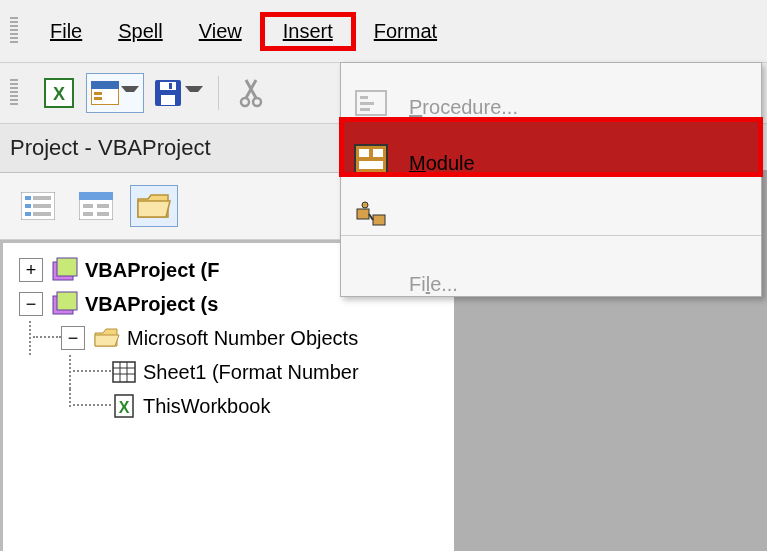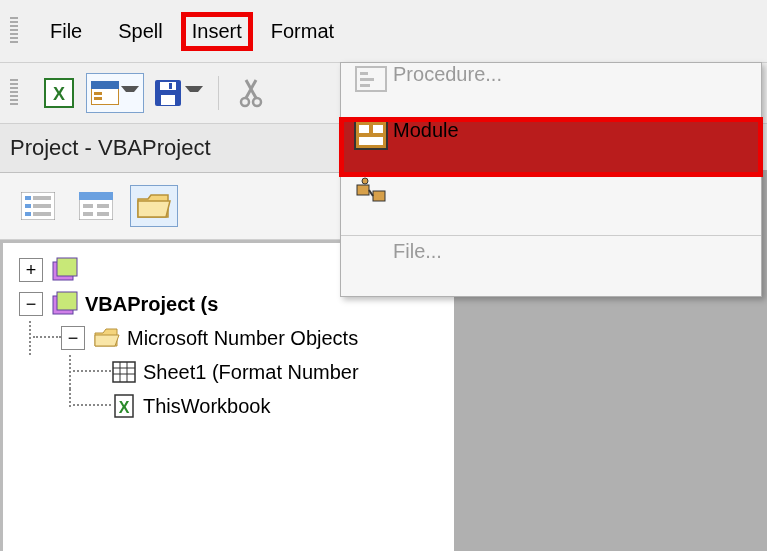--- a/index.html
+++ b/index.html
@@ -1,52 +1,53 @@
 <!DOCTYPE html>
 <html><head>
 <meta charset="utf-8">
 <style>
 body{margin:0;font-family:"Segoe UI",Tahoma,sans-serif;font-size:20px;color:#000;background:#fff;width:767px;height:551px;overflow:hidden;position:relative}
 .menubar{height:62px;background:#f0f0f0;border-bottom:1px solid #d0d0d0;display:flex;align-items:center;padding:0 10px}
 .grip{width:8px;height:28px;background:repeating-linear-gradient(to bottom,#aaa 0 2px,transparent 2px 4px);margin-right:14px}
 .menu-item{padding:8px 18px;cursor:default}
-.ul{}
-.menu-item.highlighted{border:5px solid #e00;padding:3px 6px}
+.ul{text-decoration:underline}
+.menu-item.highlighted{border:5px solid #e00;padding:3px 18px}
 .toolbar{height:60px;background:#f0f0f0;border-bottom:1px solid #d0d0d0;display:flex;align-items:center;padding:0 10px;gap:8px}
 .tb-btn{width:38px;height:38px;display:flex;align-items:center;justify-content:center}
 .tb-dd{width:8px;height:8px;border-left:5px solid transparent;border-right:5px solid transparent;border-top:6px solid #555;margin-left:2px}
 .sep{width:1px;height:34px;background:#ccc;margin:0 6px}
 .panel-title{height:48px;background:#e8e8e8;border-bottom:1px solid #c0c0c0;display:flex;align-items:center;padding:0 10px;font-size:22px;color:#222}
 .panel-bar{height:66px;background:#f4f4f4;border-bottom:1px solid #d0d0d0;display:flex;align-items:center;padding:0 14px;gap:10px}
 .pb-btn{width:46px;height:40px;border:1px solid transparent;display:flex;align-items:center;justify-content:center}
 .pb-btn.sel{border:1px solid #7da2ce;background:#e3effc}
 .tree{background:#fff;padding:10px 6px;border-left:3px solid #bcbcbc;border-top:3px solid #bcbcbc;font-size:20px;position:relative;height:300px}
 .row{display:flex;align-items:center;height:34px}
 .exp{width:22px;height:22px;border:1px solid #888;display:flex;align-items:center;justify-content:center;font-size:18px;line-height:1;margin-right:8px;background:#fff}
 .sp{display:inline-block}
 .bold{font-weight:bold}
 .dots-v{border-left:2px dotted #888}
 .dots-h{border-top:2px dotted #888}
 .dropdown{position:absolute;left:340px;top:62px;width:420px;background:#f6f6f6;border:1px solid #b0b0b0;box-shadow:3px 3px 6px rgba(0,0,0,.25);z-index:10}
-.dd-item{height:56px;display:flex;align-items:flex-start;padding:0 12px;gap:4px}
+.dd-item{height:56px;display:flex;align-items:flex-end;padding:0 12px;gap:20px}
 .dd-item.disabled{color:#9a9a9a}
 .dd-item.hl{background:#b91c1c}
 .dd-item.ring{outline:5px solid #e00;outline-offset:-3px}
 .dd-sep{height:1px;background:#ccc;margin:4px 0}
 .dd-icon{width:36px;height:32px;display:flex;align-items:center;justify-content:center}
 .content-bg{position:absolute;left:454px;top:170px;right:0;bottom:0;background:#b0b0b0;z-index:1}
 svg{display:block}
 </style>
 </head>
 <body>
 
 <div class="menubar">
   <div class="grip"></div>
   <div class="menu-item"><span class="ul">File</span></div>
   <div class="menu-item"><span class="ul">Spell</span></div>
+  <div class="menu-item"><span class="ul">View</span></div>
   <div class="menu-item highlighted"><span class="ul">Insert</span></div>
   <div class="menu-item"><span class="ul">Format</span></div>
 </div>
 
 <div class="toolbar">
   <div class="grip"></div>
   <div class="tb-btn">
     <svg width="30" height="30">
         <rect x="1" y="1" width="28" height="28" fill="#fff" stroke="#2a7a2a" stroke-width="2"></rect>
         <text x="15" y="22" text-anchor="middle" font-size="18" font-weight="bold" fill="#2a7a2a">X</text>
@@ -118,20 +119,21 @@
 
 <div class="tree">
   <div class="row">
     <span class="sp" style="width:10px"></span>
     <span class="exp">+</span>
     <svg width="28" height="28">
         <rect x="2" y="6" width="20" height="18" fill="#d080e8" stroke="#6040a0"></rect>
         <rect x="6" y="2" width="20" height="18" fill="#c8e878" stroke="#6040a0"></rect>
       </svg>
     <span class="sp" style="width:6px"></span>
+    <span class="bold">VBAProject (F</span>
   </div>
   <div class="row">
     <span class="sp" style="width:10px"></span>
     <span class="exp">−</span>
     <svg width="28" height="28">
         <rect x="2" y="6" width="20" height="18" fill="#d080e8" stroke="#6040a0"></rect>
         <rect x="6" y="2" width="20" height="18" fill="#c8e878" stroke="#6040a0"></rect>
       </svg>
     <span class="sp" style="width:6px"></span>
     <span class="bold">VBAProject (s</span>

